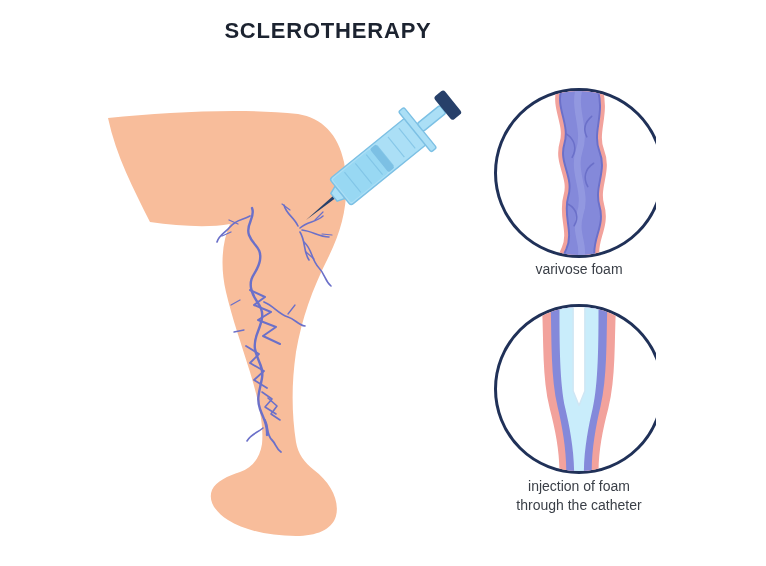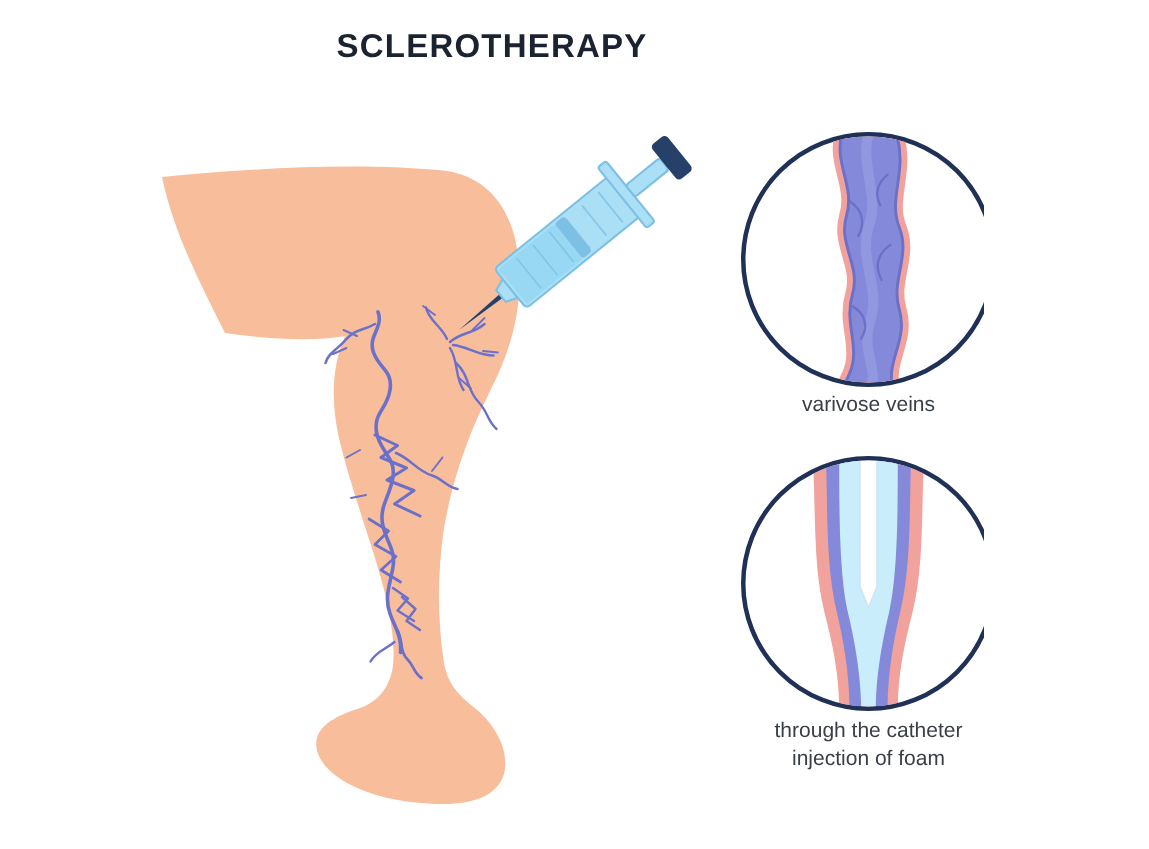--- a/index.html
+++ b/index.html
@@ -120,34 +120,34 @@
       <path class="vein-body" d="
         M 66,-2 C 60,18 75,34 69,54 C 63,74 79,88 73,108 C 67,128 79,144 71,162 C 69,166 68,170 68,170
         L 100,170 C 97,152 111,138 105,118 C 99,98 113,82 105,62 C 97,42 111,24 103,-2 Z"></path>
       <path class="vein-stripe" d="M 84,-2 C 78,20 92,40 84,62 C 77,84 93,104 85,126 C 79,146 90,158 86,170"></path>
       <path class="vein-crease" d="M 71,44 c 9,6 11,15 6,24"></path>
       <path class="vein-crease" d="M 99,74 c -9,6 -11,15 -6,24"></path>
       <path class="vein-crease" d="M 73,116 c 9,5 11,14 6,22"></path>
       <path class="vein-crease" d="M 97,26 c -7,6 -9,13 -5,21"></path>
     </svg>
   </div>
-  <div class="label label1">varivose veins</div>
+  <div class="label label1">varivose foam</div>
 
   <div class="circle inset2">
     <svg viewBox="0 0 168 168" aria-hidden="true">
       <path class="wall-pink" d="
         M 46,-2 C 48,34 46,72 54,104 C 60,127 64,148 64,170
         L 104,170 C 104,148 108,127 114,104 C 122,72 120,34 122,-2 Z"></path>
       <path class="wall-purple" d="
         M 55,-2 C 56,34 55,72 62,102 C 67,123 71,146 71,170
         L 97,170 C 97,146 101,123 106,102 C 113,72 112,34 113,-2 Z"></path>
       <path class="foam" d="
         M 64,-2 C 64,34 64,78 70,104 C 74,121 79,146 79,170
         L 89,170 C 89,146 94,121 98,104 C 104,78 104,34 104,-2 Z"></path>
       <path class="catheter" d="M 78,-2 L 90,-2 L 90,86 L 84,101 L 78,86 Z"></path>
     </svg>
   </div>
   <div class="label label2">
+    <div>injection of foam</div>
     <div>through the catheter</div>
-    <div>injection of foam</div>
   </div>
 
 </div>
 
 </body></html>

